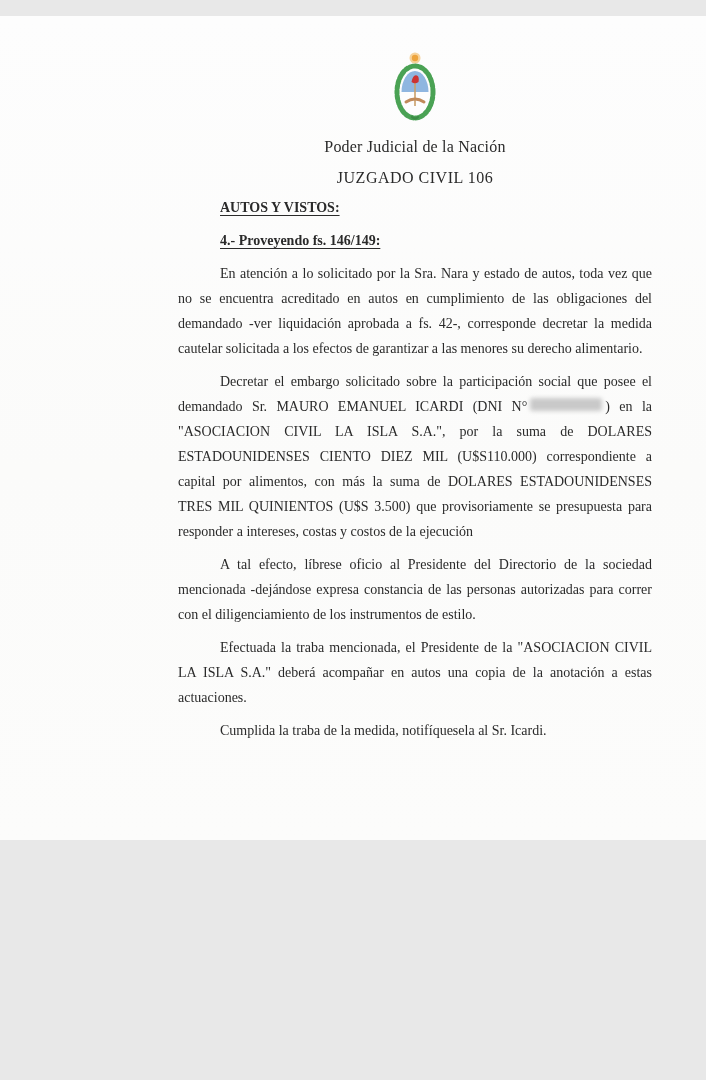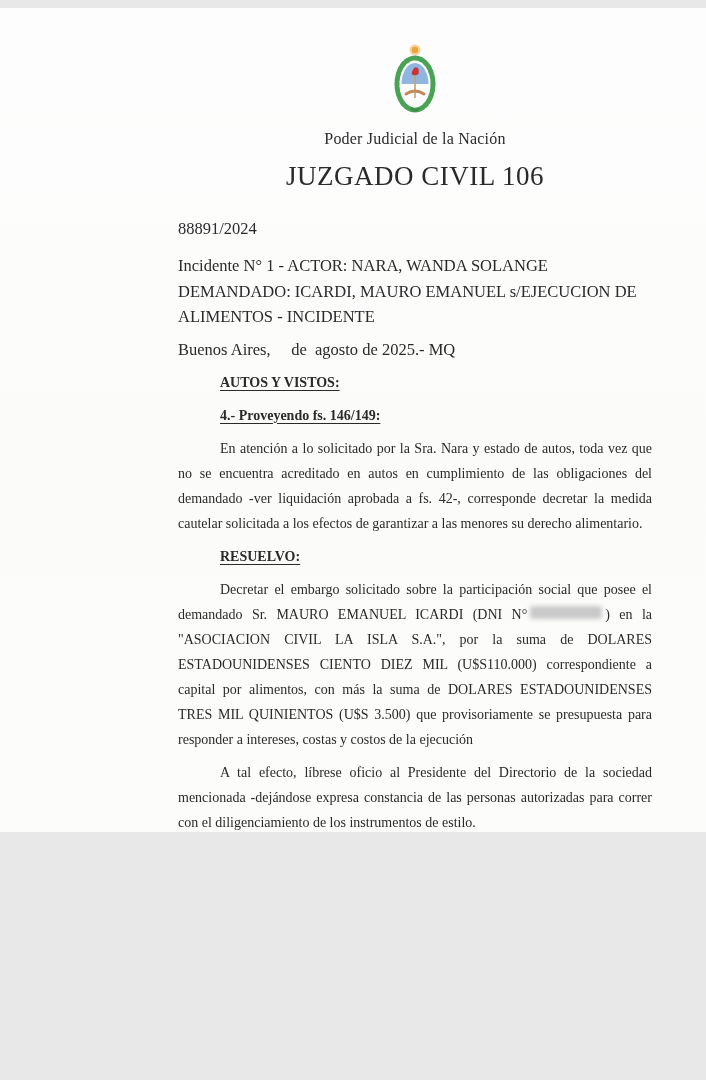--- a/index.html
+++ b/index.html
@@ -4,21 +4,21 @@
 <style>
   html, body {
     margin: 0;
     padding: 0;
     background: #e8e8e8;
   }
   .page {
     position: relative;
     width: 706px;
     height: 824px;
-    margin: 8px auto;
+    margin: 16px auto;
     background: linear-gradient(180deg, #fdfdfd 0%, #fbfbfa 55%, #fcfcfb 100%);
     overflow: hidden;
     font-family: "Liberation Serif", "DejaVu Serif", serif;
     color: #2a2a2a;
   }
   .content {
     position: absolute;
     left: 178px;
     top: 34px;
     width: 474px;
@@ -32,21 +32,21 @@
     width: 56px;
     height: 76px;
   }
   .institution {
     margin-top: 12px;
     font-size: 16px;
     letter-spacing: 0.2px;
   }
   .court {
     margin-top: 13px;
-    font-size: 27px;
+    font-size: 16px;
     letter-spacing: 0.5px;
   }
   .case-block {
     margin-top: 24px;
     font-size: 16.5px;
     line-height: 25px;
   }
   .case-number {
     margin-bottom: 12px;
   }
@@ -112,46 +112,37 @@
         <path d="M 19 52 Q 28 46 37 52" stroke="#c08a5a" stroke-width="3" fill="none" stroke-linecap="round"></path>
 
         <path d="M 24.5 32 Q 26 24 30 25.5 Q 32.5 26.5 31.5 32 Q 28 34.5 24.5 32 Z" fill="#cc3333"></path>
 
         <path d="M 25 67 Q 28 70 31 67" stroke="#3d8c46" stroke-width="2.4" fill="none" stroke-linecap="round"></path>
       </svg>
       <div class="institution">Poder Judicial de la Nación</div>
       <div class="court">JUZGADO CIVIL 106</div>
     </div>
 
-    <div class="case-block">
-      <div class="case-number">88891/2024</div>
-      <div class="caption-line">Incidente N° 1 - ACTOR: NARA, WANDA SOLANGE</div>
-      <div class="caption-line">DEMANDADO: ICARDI, MAURO EMANUEL s/EJECUCION DE</div>
-      <div class="caption-line">ALIMENTOS - INCIDENTE</div>
-      <div class="dateline">Buenos Aires,     de  agosto de 2025.- MQ</div>
-    </div>
 
     <div class="body-text">
       <div class="heading">
         <span class="u">AUTOS Y VISTOS:</span>
       </div>
 
       <div class="heading">
         <span class="u">4.- Proveyendo fs. 146/149:</span>
       </div>
 
       <p class="para">En atención a lo solicitado por la Sra. Nara y estado de autos, toda vez que no se encuentra acreditado en autos en cumplimiento de las obligaciones del demandado -ver liquidación aprobada a fs. 42-, corresponde decretar la medida cautelar solicitada a los efectos de garantizar a las menores su derecho alimentario.</p>
 
 
-      <div class="heading">
-        <span class="u">RESUELVO:</span>
-      </div>
 
       <p class="para"><span>Decretar el embargo solicitado sobre la participación social que posee el demandado Sr. MAURO EMANUEL ICARDI (DNI N°</span><span class="redaction"></span><span>) en la "ASOCIACION CIVIL LA ISLA S.A.", por la suma de DOLARES ESTADOUNIDENSES CIENTO DIEZ MIL (U$S110.000) correspondiente a capital por alimentos, con más la suma de DOLARES ESTADOUNIDENSES TRES MIL QUINIENTOS (U$S 3.500) que provisoriamente se presupuesta para responder a intereses, costas y costos de la ejecución</span></p>
 
       <p class="para">A tal efecto, líbrese oficio al Presidente del Directorio de la sociedad mencionada -dejándose expresa constancia de las personas autorizadas para correr con el diligenciamiento de los instrumentos de estilo.</p>
 
+      <p class="para">Efectuada la traba mencionada, el Presidente de la "ASOCIACION CIVIL LA ISLA S.A." deberá acompañar en autos una copia de la anotación a estas actuaciones.</p>
 
       <p class="para">Cumplida la traba de la medida, notifíquesela al Sr. Icardi.</p>
     </div>
 
   </div>
 </div>
 
 </body></html>

